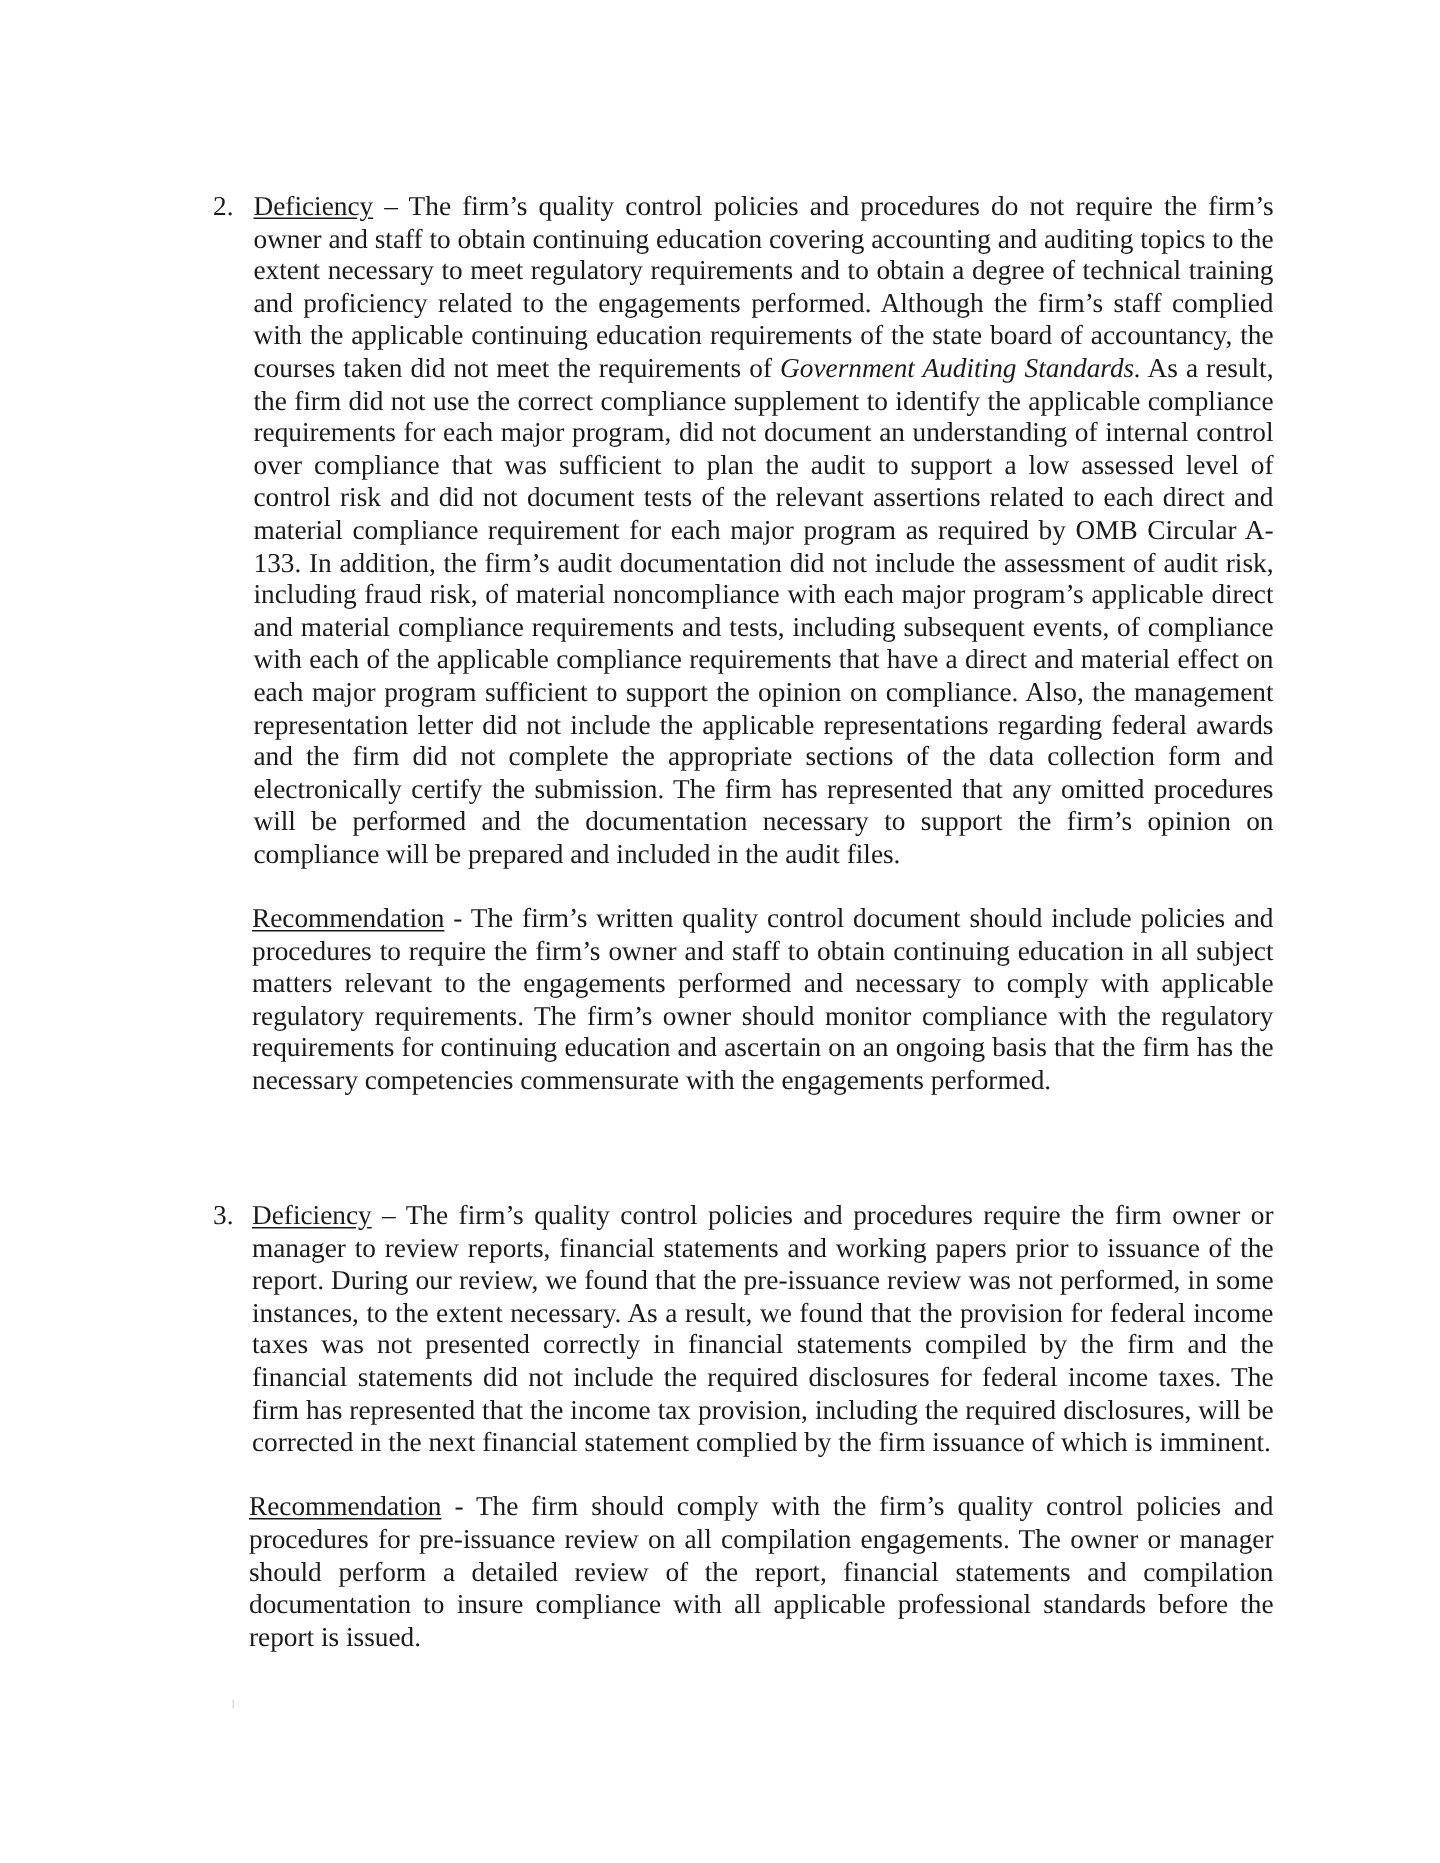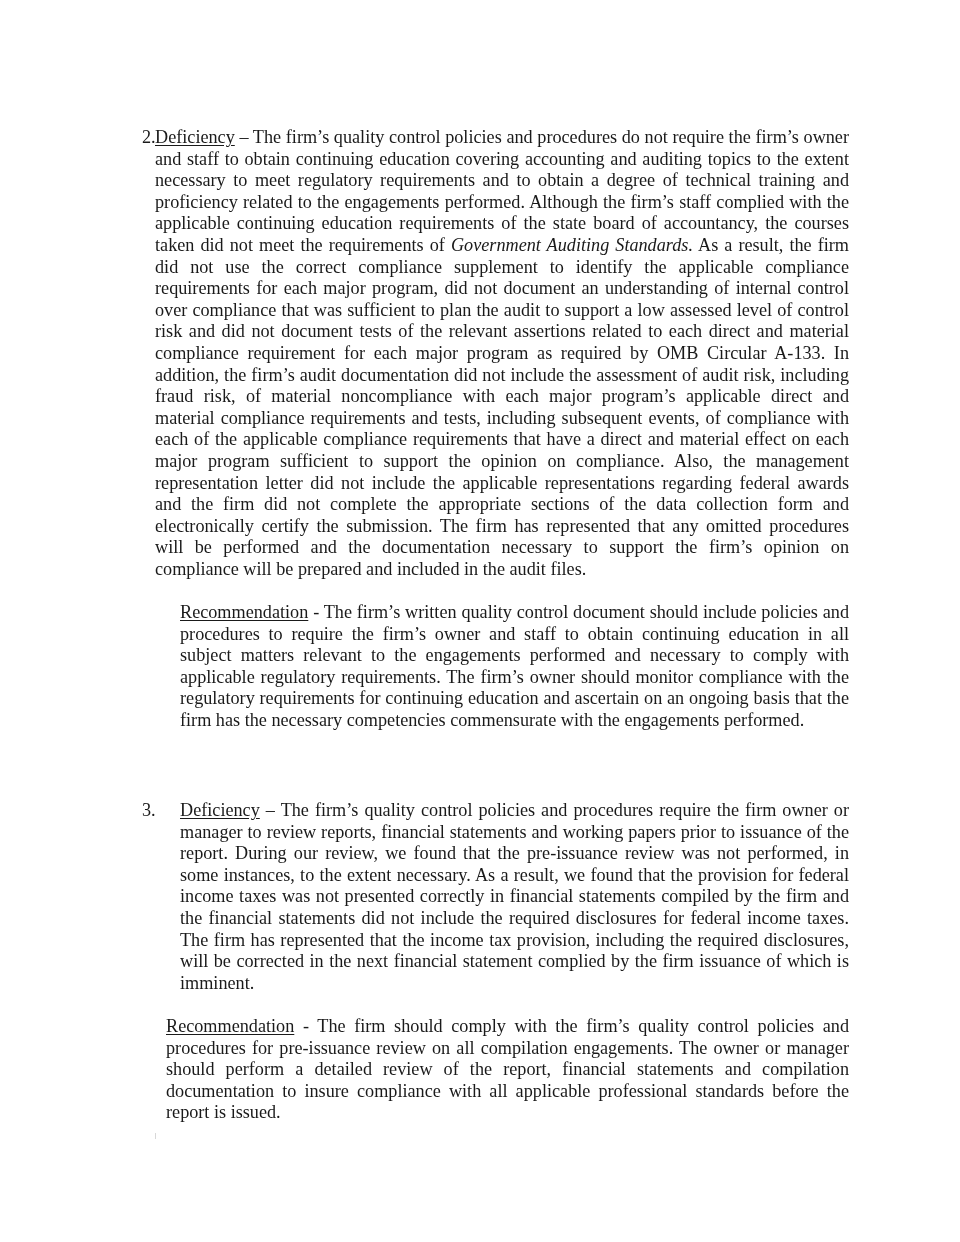--- a/index.html
+++ b/index.html
@@ -28,28 +28,28 @@
       width: 707px;
     }
     .item-number {
       position: absolute;
       left: 0;
       top: 0;
       font-size: 18.2px;
       line-height: 21.6px;
     }
     .para {
-      margin-left: 13px;
+      margin-left: 27px;
       font-size: 18.2px;
       line-height: 21.6px;
       text-align: justify;
       text-align-last: left;
     }
     .para.rec {
-      margin-left: 38px;
+      margin-left: 26px;
     }
     .label {
       text-decoration: underline;
       text-underline-offset: 2px;
     }
     em {
       font-style: italic;
     }
     .spacer {
       height: 21.6px;

